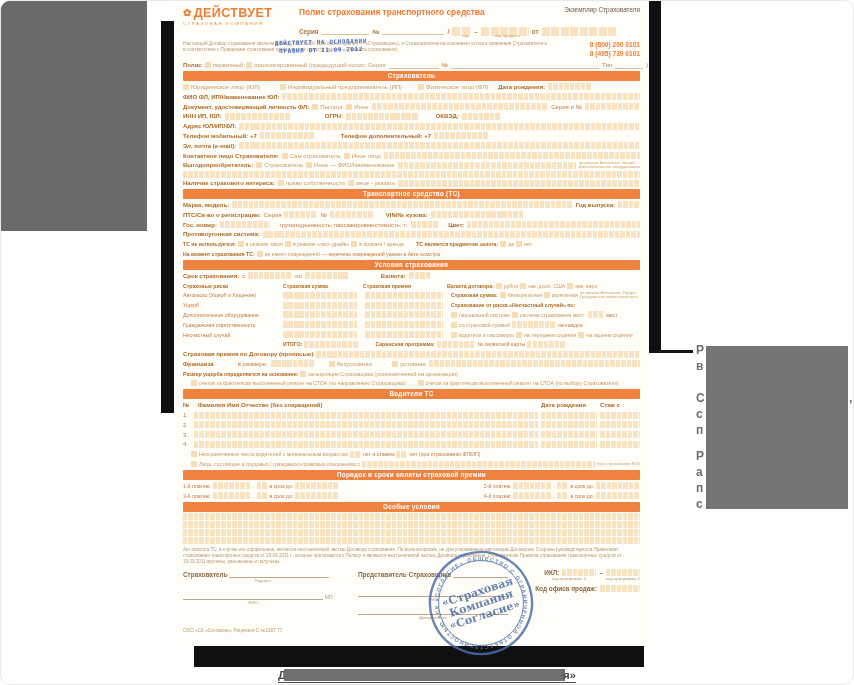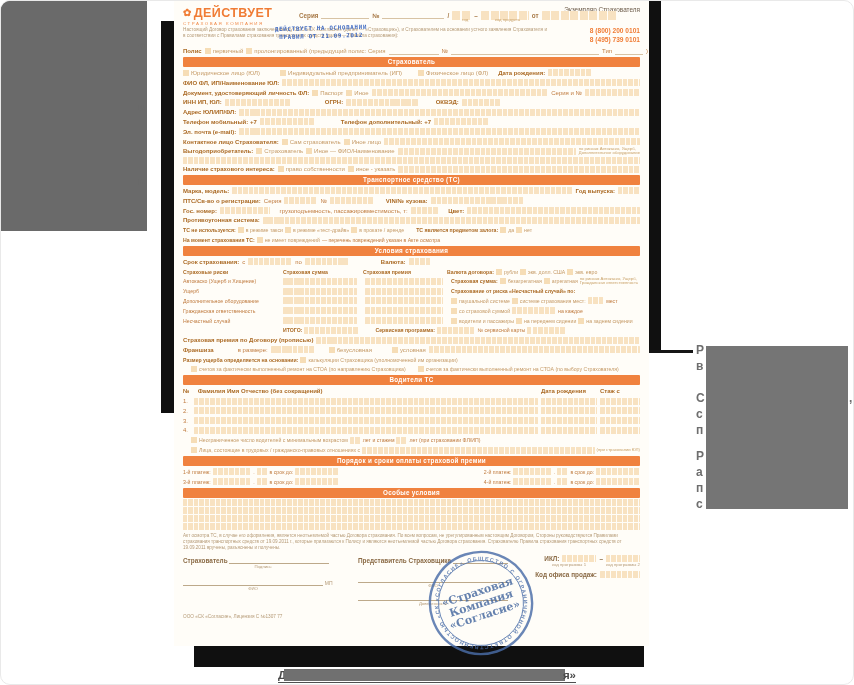--- a/index.html
+++ b/index.html
@@ -107,20 +107,21 @@
 
       <div class="doc-h1">
         <div class="logo">
           <div class="logo-main">
             <span class="logo-ic">✿</span>
             <span>ДЕЙСТВУЕТ</span>
           </div>
           <div class="logo-sub">СТРАХОВАЯ КОМПАНИЯ</div>
         </div>
         <div class="h-center">
+          <div class="h-title">Полис страхования транспортного средства</div>
           <div class="h-serial">
             <span>Серия</span>
             <span class="lnn" style="width:48px"></span>
             <span>№</span>
             <span class="lnn" style="width:62px"></span>
             <span>/</span>
             <span class="bx bx9" style="width:19px"></span>
             <span>–</span>
             <span class="bx bx9" style="width:48px"></span>
             <span>от</span>

